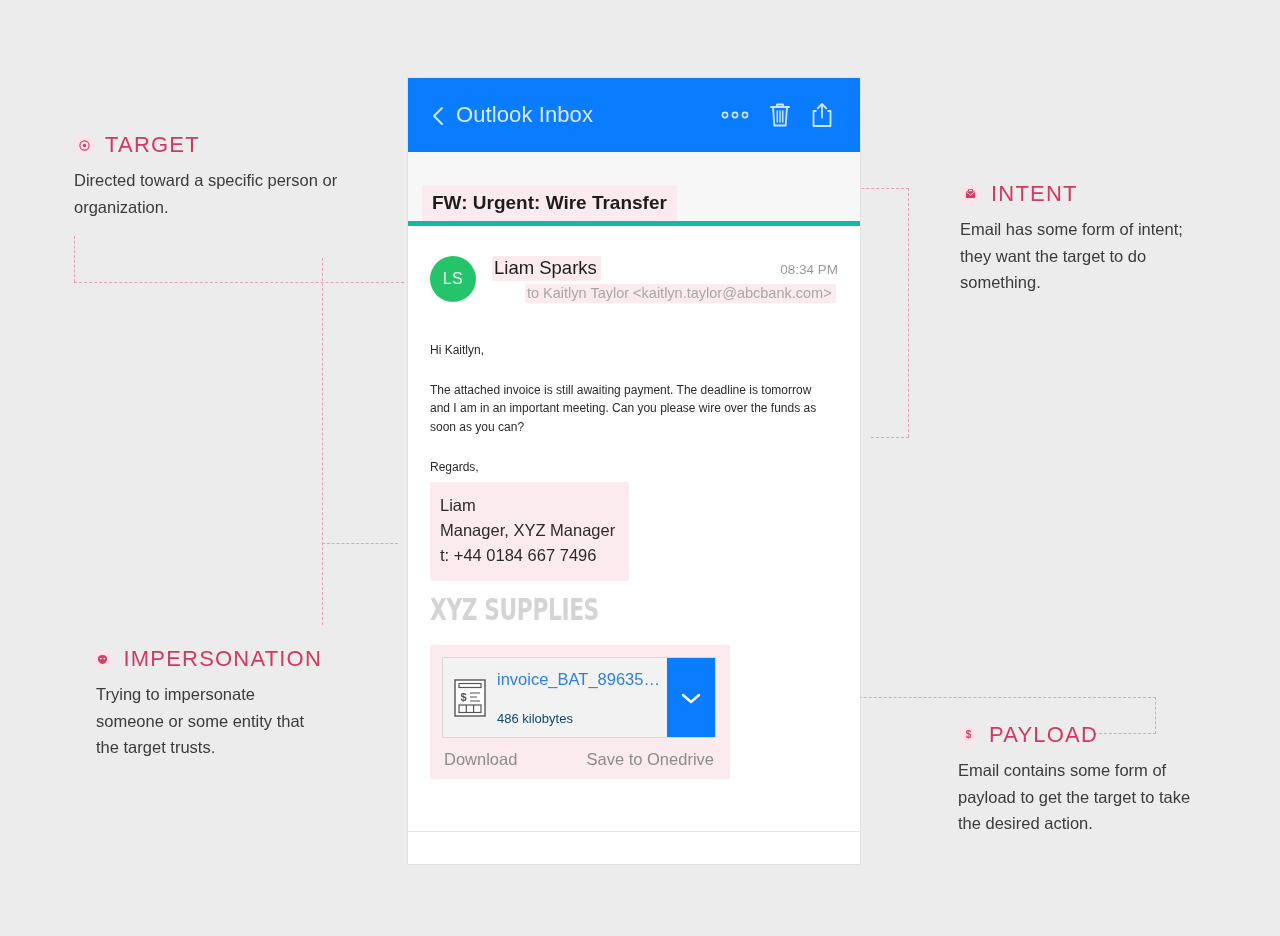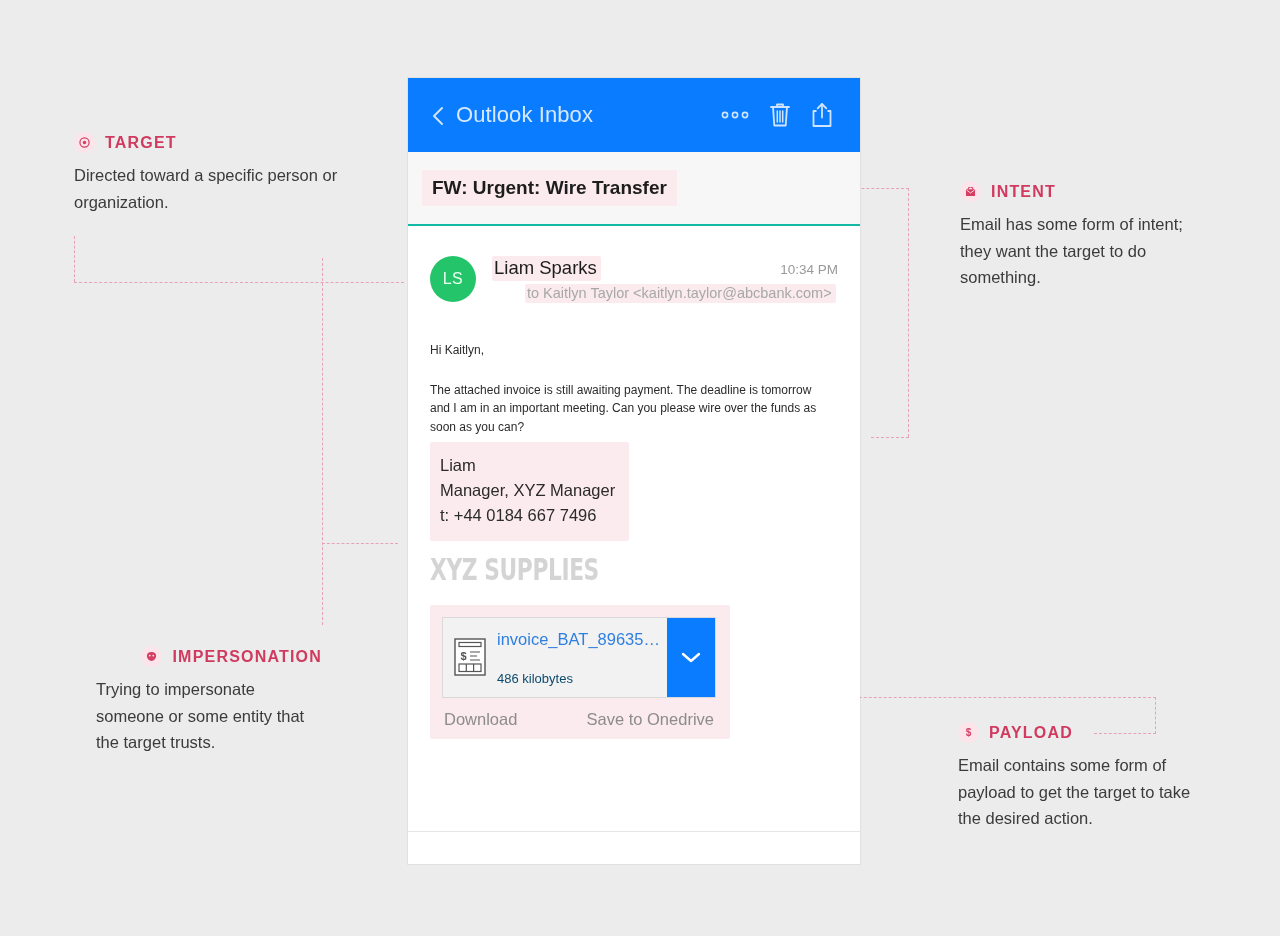--- a/index.html
+++ b/index.html
@@ -39,23 +39,23 @@
     display: inline-flex;
     align-items: center;
     justify-content: center;
     font-size: 11px;
     line-height: 1;
     flex: none;
   }
   .annot-badge svg { display:block; }
   .annot-title {
     color: #d03a5f;
-    font-size: 16px;
+    font-size: 22px;
     letter-spacing: 1.2px;
-    font-weight: 700;
+    font-weight: 400;
   }
   .annot-body {
     font-size: 16.5px;
     line-height: 1.62;
     color: #3b3b3b;
   }
   .annot.right-align .annot-body { text-align: left; }
 
   #annot-target      { left: 74px;  top: 132px; width: 300px; }
   #annot-impersonation { left: 96px; top: 646px; width: 226px; }
@@ -110,23 +110,23 @@
     flex: none;
     margin-left: 18px;
     display: flex;
     align-items: center;
     cursor: pointer;
   }
 
   #subject-row {
     height: 74px;
     background: #f7f7f7;
-    border-bottom: 2px solid #14b8a6;
-    display: flex;
-    align-items: center;
+    border-bottom: 5px solid #14b8a6;
+    display: flex;
+    align-items: flex-end;
     padding-left: 14px;
     box-sizing: border-box;
   }
   #subject-text {
     background: #fbeaee;
     color: #1d1d1d;
     font-size: 19px;
     font-weight: bold;
     padding: 7px 10px;
     border-radius: 2px;
@@ -389,29 +389,30 @@
 
   <div id="subject-row">
     <span id="subject-text">FW: Urgent: Wire Transfer</span>
   </div>
 
   <div id="sender-row">
     <div id="avatar">LS</div>
     <div id="sender-meta">
       <div id="sender-line">
         <span id="sender-name">Liam Sparks</span>
-        <span id="sender-time">10:34 PM</span>
+        <span id="sender-time">08:34 PM</span>
       </div>
       <div><span id="sender-to">to Kaitlyn Taylor &lt;kaitlyn.taylor@abcbank.com&gt;</span></div>
     </div>
   </div>
 
   <div id="body">
     <p>Hi Kaitlyn,</p>
     <p>The attached invoice is still awaiting payment. The deadline is tomorrow and I am in an important meeting. Can you please wire over the funds as soon as you can?</p>
+    <p>Regards,</p>
   </div>
 
   <div id="signature">
     <div>Liam</div>
     <div>Manager, XYZ Manager</div>
     <div>t: +44 0184 667 7496</div>
   </div>
 
   <div id="logo-wordmark">XYZ SUPPLIES</div>
 

